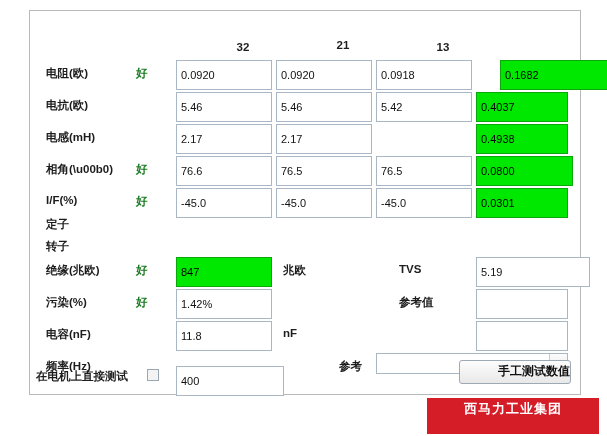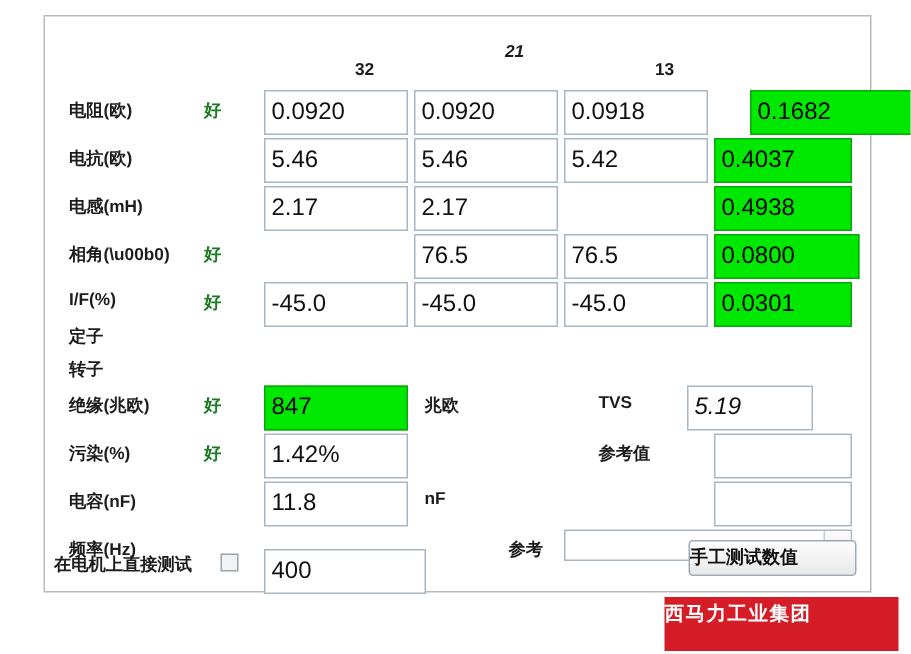--- a/index.html
+++ b/index.html
@@ -61,21 +61,21 @@
     text-align: center;
     width: 96px;
   }
   .fld {
     position: absolute;
     box-sizing: border-box;
     height: 21px;
     border: 1px solid #a9b6c4;
     background: #ffffff;
     font-family: "Liberation Sans", sans-serif;
-    font-size: 16px;
+    font-size: 11px;
     color: #111111;
     padding: 14px 4px;
     line-height: 15px;
     outline: none;
   }
   .fld.green {
     background: #00e800;
     border: 1px solid #0aa80a;
     color: #000000;
   }
@@ -126,40 +126,40 @@
   .btn {
     position: absolute;
     box-sizing: border-box;
     border: 1px solid #9fa9b4;
     border-radius: 3px;
     background: linear-gradient(#fdfdfd, #e8e8e8);
     font-family: "Liberation Sans", sans-serif;
     font-weight: bold;
     font-size: 12px;
     color: #111111;
-    text-align: left;
+    text-align: right;
     line-height: 20px;
   }
   .footer {
     position: absolute;
     left: 0;
     top: 396px;
     width: 607px;
     height: 40px;
     background: #ffffff;
   }
   .brand {
     position: absolute;
     right: 8px;
     top: 398px;
-    width: 156px;
+    width: 172px;
     height: 36px;
     background: #d51d28;
     color: #ffffff;
-    text-align: left;
+    text-align: center;
     box-sizing: border-box;
     padding-top: 2px;
   }
   .brand .b1 {
     font-size: 13px;
     font-weight: bold;
     letter-spacing: 1px;
     line-height: 17px;
   }
   .brand .b2 {
@@ -171,21 +171,21 @@
 </style>
 </head>
 <body>
 
 <div class="app">
 
   <div class="panel">
     <div class="grid">
 
       <div class="colhead" style="left:165px; top:30px;">32</div>
-      <div class="colhead" style="left:265px; top:18px;font-style:italic;">21</div>
+      <div class="colhead" style="left:265px; top:28px;">21</div>
       <div class="colhead" style="left:365px; top:30px;">13</div>
 
       <div class="lbl" style="left:16px; top:55px;">电阻(欧)</div>
       <div class="ok" style="left:106px; top:55px;">好</div>
       <input class="fld" style="left: 146px; top: 49px; width: 96px;" value="0.0920">
       <input class="fld" style="left: 246px; top: 49px; width: 96px;" value="0.0920">
       <input class="fld" style="left: 346px; top: 49px; width: 96px;" value="0.0918">
       <input class="fld green" style="left: 446px; top: 49px; width: 116px; margin-left: 24px;" value="0.1682">
 
       <div class="lbl" style="left:16px; top:87px;">电抗(欧)</div>
@@ -196,40 +196,41 @@
       <input class="fld green" style="left: 446px; top: 81px; width: 92px;" value="0.4037">
 
       <div class="lbl" style="left:16px; top:119px;">电感(mH)</div>
       <div class="ok" style="left:106px; top:119px;"></div>
       <input class="fld" style="left: 146px; top: 113px; width: 96px;" value="2.17">
       <input class="fld" style="left: 246px; top: 113px; width: 96px;" value="2.17">
       <input class="fld green" style="left: 446px; top: 113px; width: 92px;" value="0.4938">
 
       <div class="lbl" style="left:16px; top:151px;">相角(\u00b0)</div>
       <div class="ok" style="left:106px; top:151px;">好</div>
+      <input class="fld" style="left: 146px; top: 145px; width: 96px;" value="76.6">
       <input class="fld" style="left: 246px; top: 145px; width: 96px;" value="76.5">
       <input class="fld" style="left: 346px; top: 145px; width: 96px;" value="76.5">
       <input class="fld green" style="left: 446px; top: 145px; width: 97px;" value="0.0800">
 
       <div class="lbl" style="left:16px; top:183px;">I/F(%)</div>
       <div class="ok" style="left:106px; top:183px;">好</div>
       <input class="fld" style="left: 146px; top: 177px; width: 96px;" value="-45.0">
       <input class="fld" style="left: 246px; top: 177px; width: 96px;" value="-45.0">
       <input class="fld" style="left: 346px; top: 177px; width: 96px;" value="-45.0">
       <input class="fld green" style="left: 446px; top: 177px; width: 92px;" value="0.0301">
 
       <div class="lbl" style="left:16px; top:206px;">定子</div>
       <div class="lbl" style="left:16px; top:228px;">转子</div>
 
       <div class="lbl" style="left:16px; top:252px;">绝缘(兆欧)</div>
       <div class="ok" style="left:106px; top:252px;">好</div>
       <input class="fld green" style="left: 146px; top: 246px; width: 96px;" value="847">
       <div class="unit" style="left:253px; top:252px;">兆欧</div>
       <div class="unit" style="left:369px; top:252px;">TVS</div>
-      <input class="fld" style="left: 428px; top: 246px; width: 84px; font-style: italic;" value="5.19">
+      <input class="fld" style="left: 446px; top: 246px; width: 114px;" value="5.19">
 
       <div class="lbl" style="left:16px; top:284px;">污染(%)</div>
       <div class="ok" style="left:106px; top:284px;">好</div>
       <input class="fld" style="left: 146px; top: 278px; width: 96px;" value="1.42%">
       <div class="unit" style="left:369px; top:284px;">参考值</div>
       <input class="fld" style="left: 446px; top: 278px; width: 92px;" value="">
 
       <div class="lbl" style="left:16px; top:316px;">电容(nF)</div>
       <input class="fld" style="left: 146px; top: 310px; width: 96px;" value="11.8">
       <div class="unit" style="left:253px; top:316px;">nF</div>

